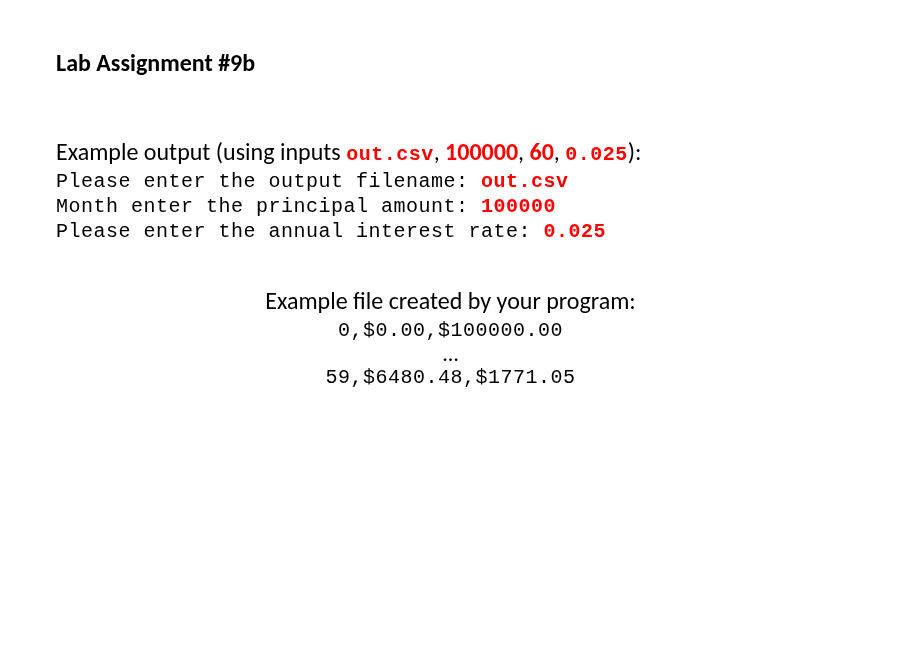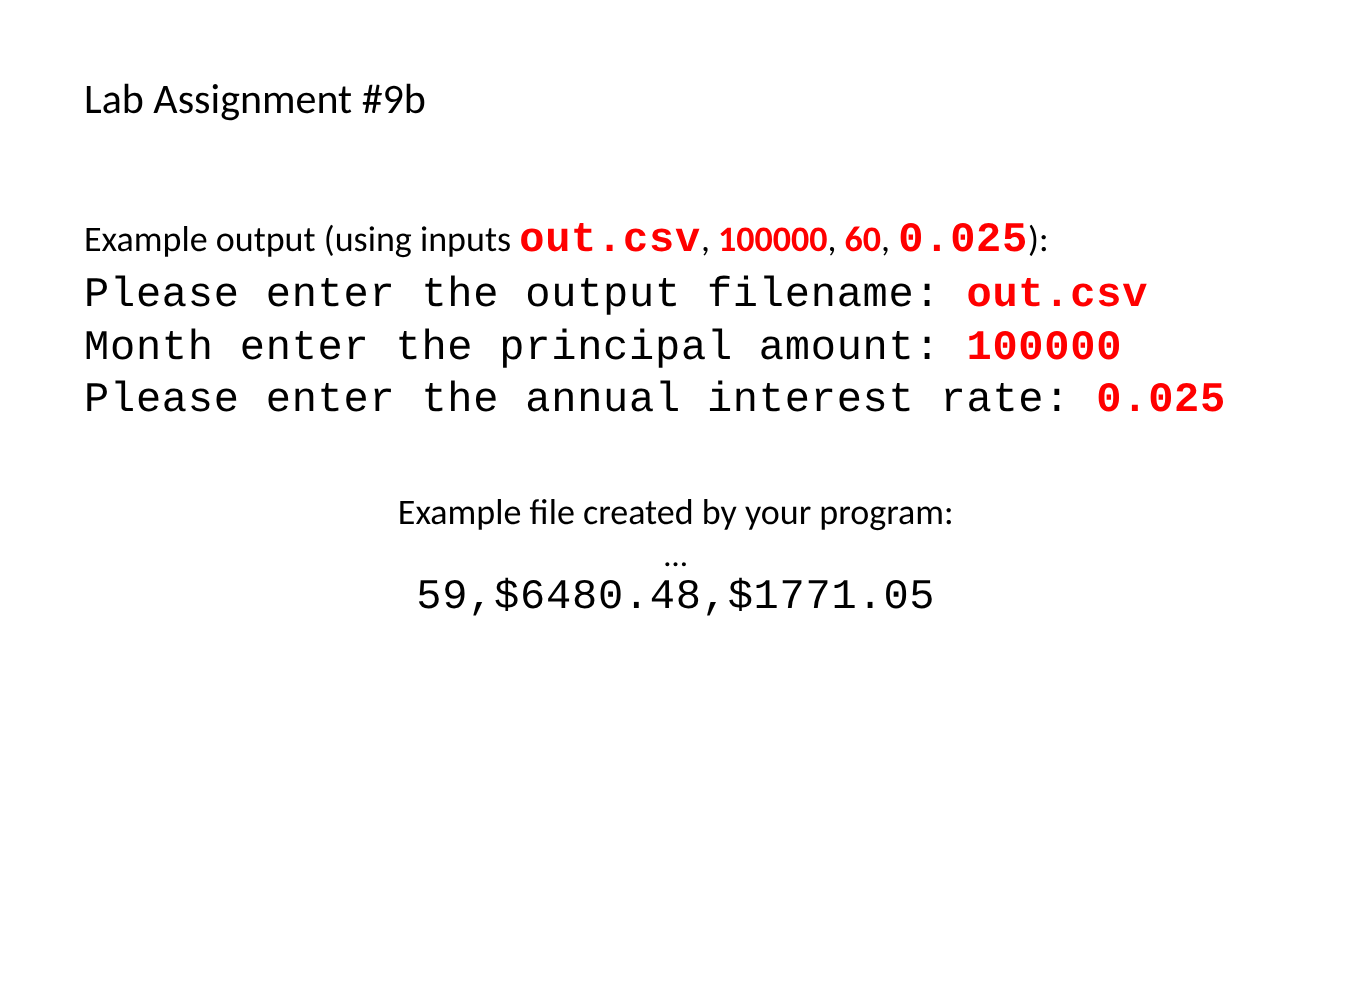--- a/index.html
+++ b/index.html
@@ -9,32 +9,32 @@
     height: 656px;
     background: #ffffff;
     font-family: Calibri, "Segoe UI", Arial, sans-serif;
     color: #000000;
   }
   .page {
     padding: 48px 56px;
     box-sizing: border-box;
   }
   .title {
-    font-size: 28px;
-    font-weight: 400;
+    font-size: 24px;
+    font-weight: 700;
     margin-bottom: 60px;
   }
   .section-heading {
     font-size: 24px;
     font-weight: 400;
     margin-bottom: 2px;
   }
   .mono {
     font-family: "Courier New", Courier, monospace;
-    font-size: 28px;
+    font-size: 20px;
     letter-spacing: 0.5px;
   }
   .red {
     color: #ff0000;
   }
   .bold {
     font-weight: bold;
   }
   .prompt-block {
     line-height: 1.25;
@@ -72,17 +72,18 @@
     <div class="mono prompt-line">
       <span>Month enter the principal amount: </span><span class="red bold">100000</span>
     </div>
     <div class="mono prompt-line">
       <span>Please enter the annual interest rate: </span><span class="red bold">0.025</span>
     </div>
   </div>
 
   <div class="file-block">
     <div class="section-heading">Example file created by your program:</div>
+    <div class="mono">0,$0.00,$100000.00</div>
     <div class="ellipsis">…</div>
     <div class="mono">59,$6480.48,$1771.05</div>
   </div>
 
 </div>
 
 </body></html>

